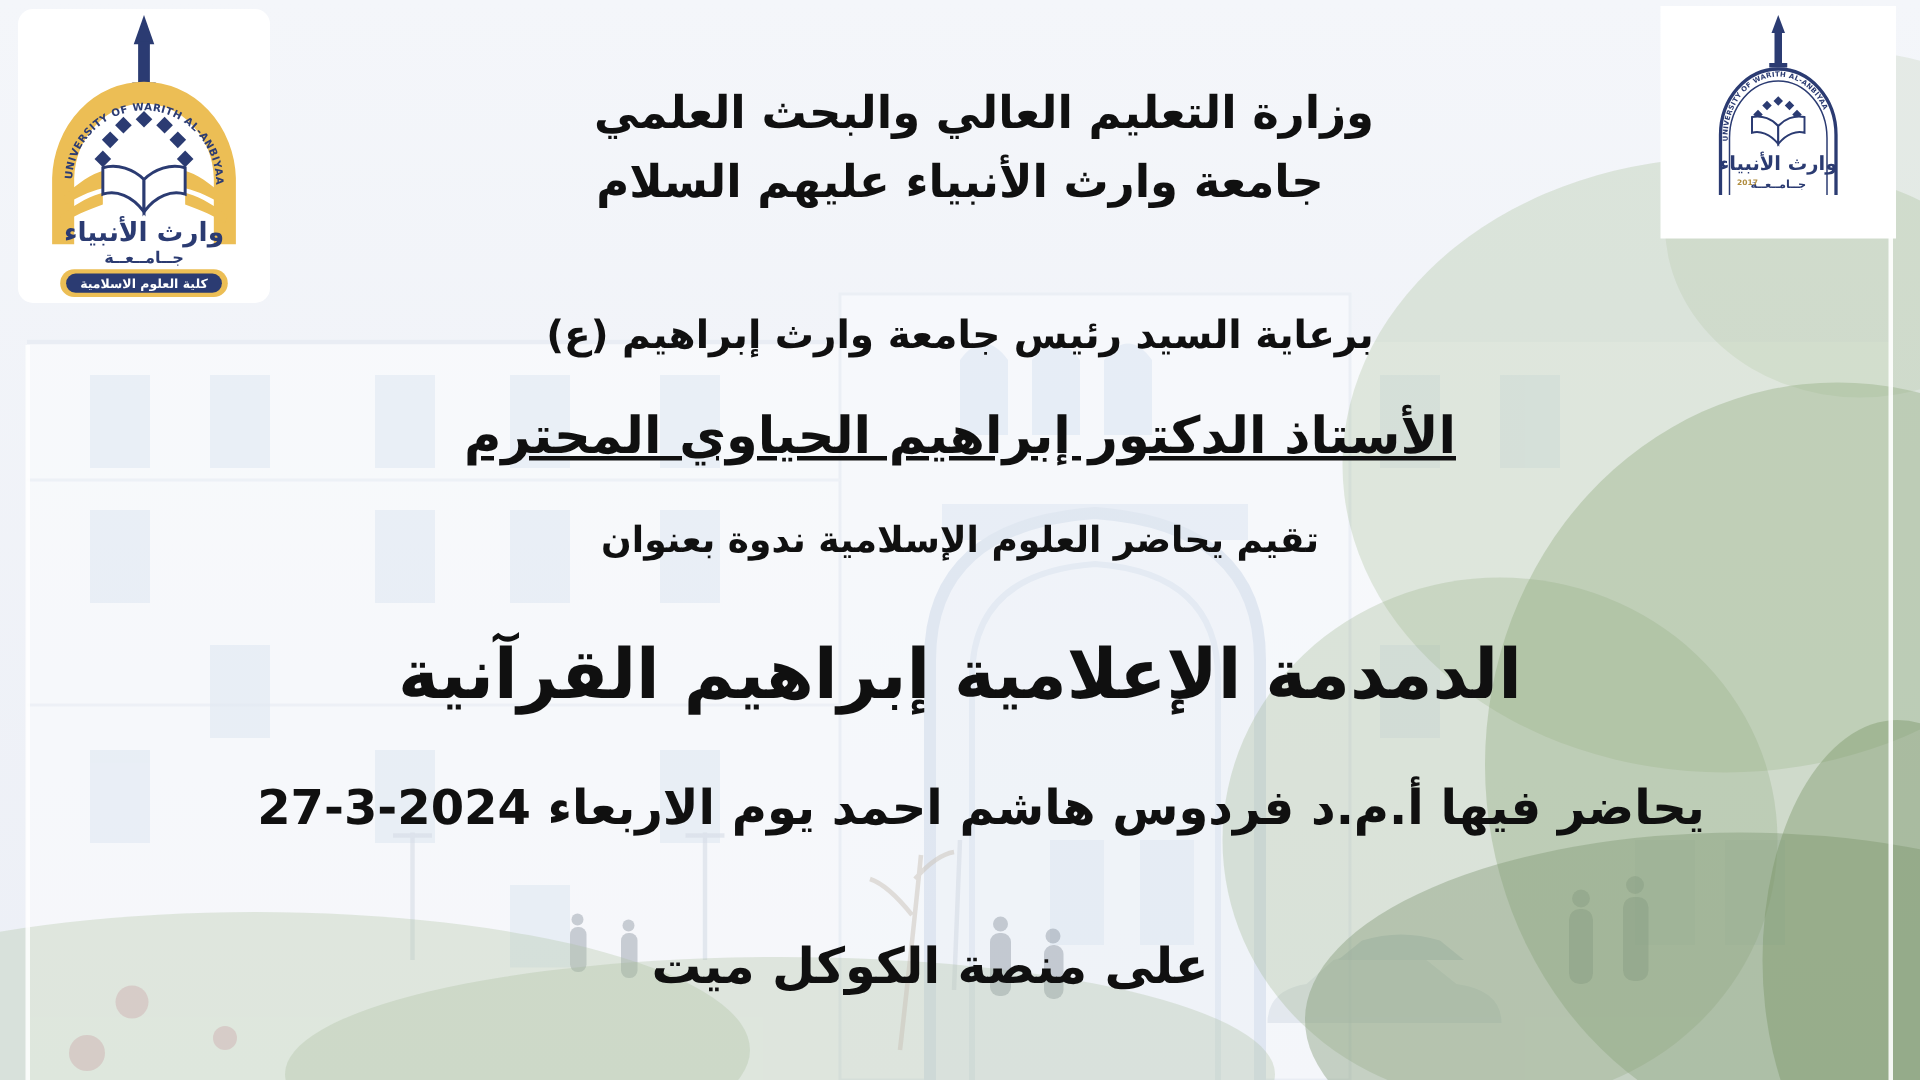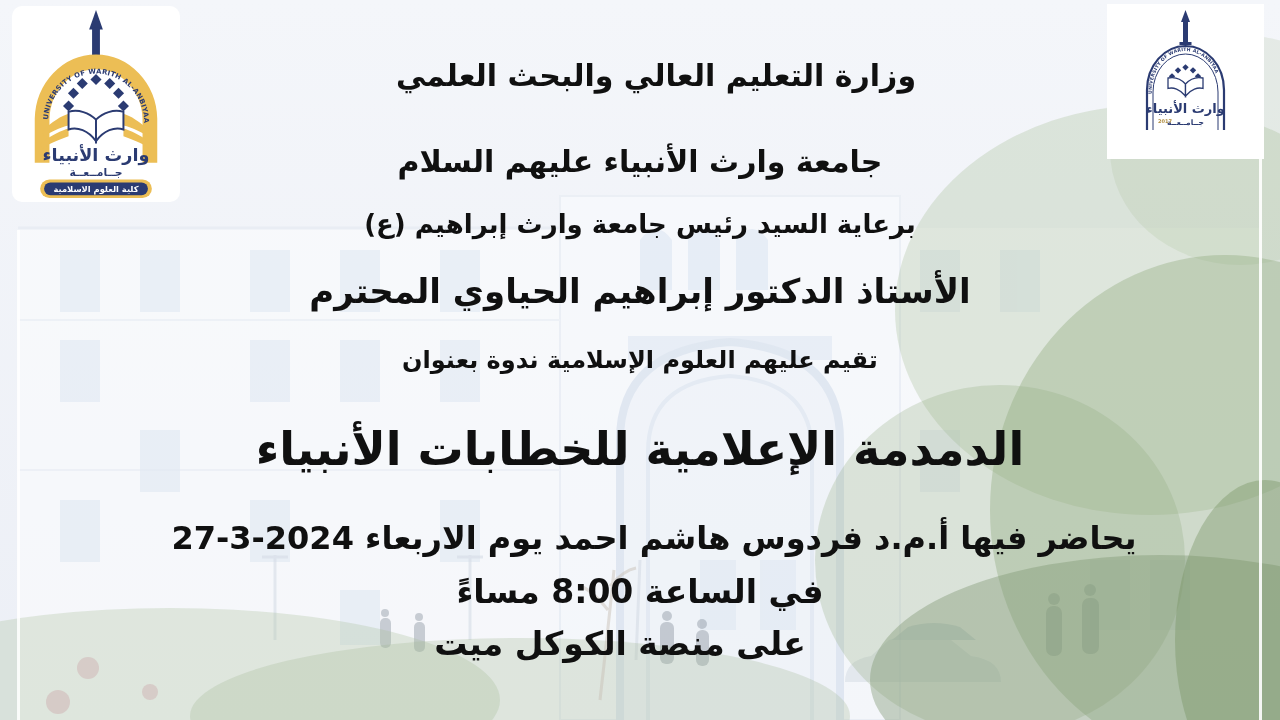--- a/index.html
+++ b/index.html
@@ -16,24 +16,24 @@
   .logo-right { left:1107px; top:4px; width:157px; height:155px; }
   .logo svg { display:block; width:100%; height:100%; }
   svg text { font-family:"DejaVu Sans", sans-serif; }
 
   .line {
     position:absolute; left:0; right:0;
     direction:rtl; text-align:center;
     color:#101010; font-weight:bold; white-space:nowrap;
   }
   .l-ministry   { top:58px;  font-size:30px;margin-left:32px; }
-  .l-university { top:104px; font-size:30px;margin-top:40px; }
+  .l-university { top:104px; font-size:30px; }
   .l-college    { top:149px; font-size:29px; }
   .l-patronage  { top:209px; font-size:26px; }
-  .l-honoree    { top:271px; font-size:34px; }
+  .l-honoree    { top:271px; font-size:34px;text-decoration:underline; }
   .l-intro      { top:346px; font-size:24px; }
   .l-title      { top:422px; font-size:46px; }
   .l-lecturer   { top:519px; font-size:32px; transform:translateX(14px); }
   .l-time       { top:572px; font-size:33px; }
   .l-platform   { top:624px; font-size:33px; transform:translateX(-20px); }
 </style>
 </head>
 <body>
 
 <div class="poster">
@@ -207,19 +207,18 @@
       <text x="78.5" y="109" text-anchor="middle" font-size="13" font-weight="bold" fill="#2b3b72">وارث الأنبياء</text>
       <text x="78.5" y="121" text-anchor="middle" font-size="7.5" font-weight="bold" fill="#2b3b72">جــامــعــة</text>
       <text x="58" y="119" text-anchor="middle" font-size="5" font-weight="bold" fill="#b08d3f">2017</text>
     </svg>
   </div>
 
   <div class="line l-ministry">وزارة التعليم العالي والبحث العلمي</div>
   <div class="line l-university">جامعة وارث الأنبياء عليهم السلام</div>
   <div class="line l-patronage">برعاية السيد رئيس جامعة وارث إبراهيم (ع)</div>
   <div class="line l-honoree">الأستاذ الدكتور إبراهيم الحياوي المحترم</div>
-  <div class="line l-intro">تقيم عليهم العلوم الإسلامية ندوة بعنوان</div>
-  <div class="line l-title">الدمدمة الإعلامية للخطابات الأنبياء</div>
+  <div class="line l-intro">تقيم يحاضر العلوم الإسلامية ندوة بعنوان</div>
+  <div class="line l-title">الدمدمة الإعلامية إبراهيم القرآنية</div>
   <div class="line l-lecturer">يحاضر فيها أ.م.د فردوس هاشم احمد يوم الاربعاء 2024-3-27</div>
-  <div class="line l-time">في الساعة 8:00 مساءً</div>
   <div class="line l-platform">على منصة الكوكل ميت</div>
 
 </div>
 
 </body></html>

